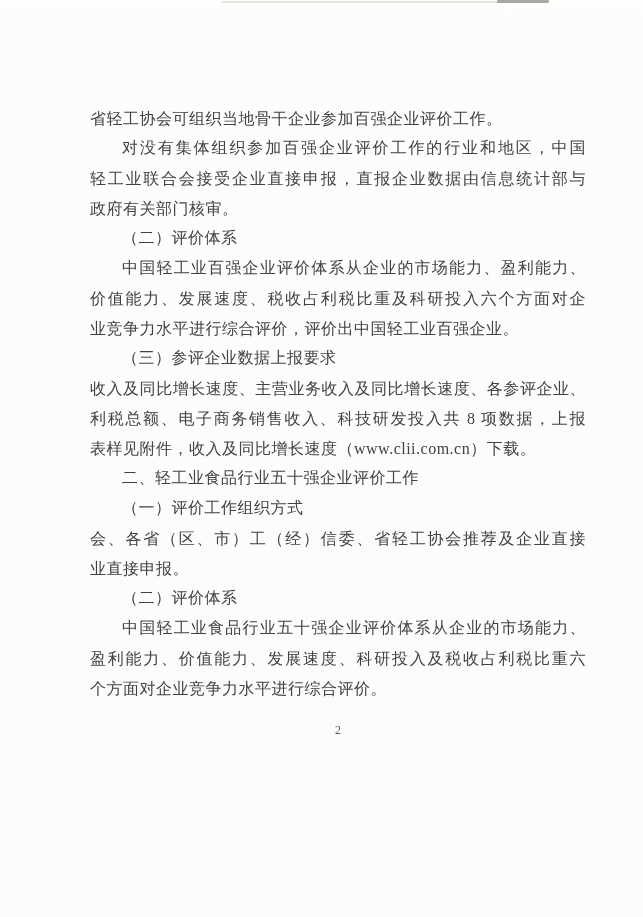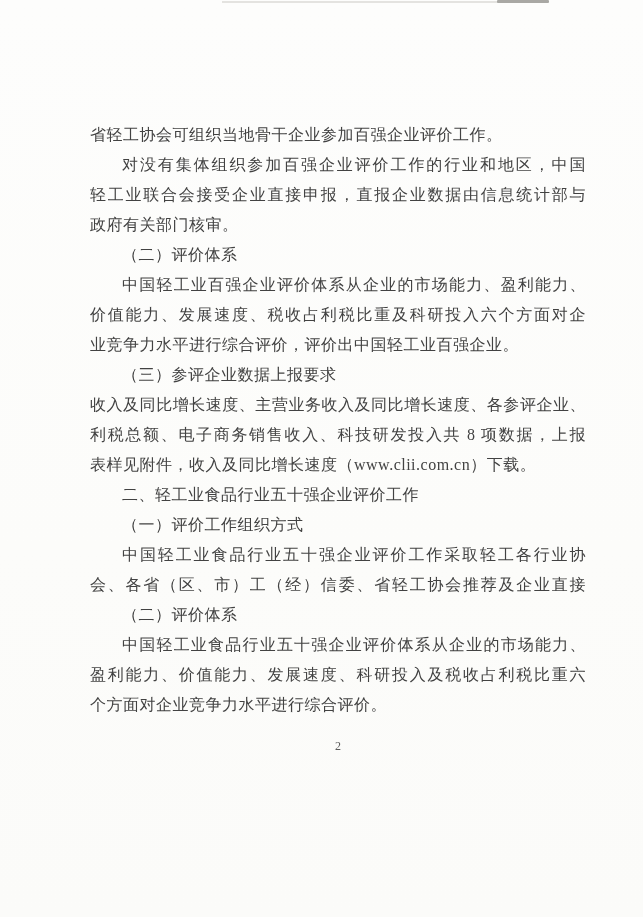--- a/index.html
+++ b/index.html
@@ -33,38 +33,39 @@
     top: 0;
     left: 497px;
     width: 52px;
     height: 3px;
     background: #a9a8a4;
     border-radius: 1px;
   }
   .content {
     position: absolute;
     left: 90px;
-    top: 120px;
+    top: 104px;
     width: 496px;
   }
   .line {
     font-size: 16px;
     line-height: 30px;
     height: 30px;
     color: #424242;
     letter-spacing: 0.5px;
     white-space: nowrap;
   }
   .line.fill {
     white-space: normal;
     text-align: justify;
     text-align-last: justify;
   }
   .line.indent {
     text-indent: 2em;
+    font-family: Liberation Mono, monospace;
   }
   .page-num {
     margin-top: 19px;
     text-align: center;
     font-size: 12px;
     line-height: 14px;
     color: #5a5a5a;
     letter-spacing: 0;
   }
 </style>
@@ -83,22 +84,22 @@
     <div class="line indent">（二）评价体系</div>
     <div class="line indent fill">中国轻工业百强企业评价体系从企业的市场能力、盈利能力、</div>
     <div class="line fill">价值能力、发展速度、税收占利税比重及科研投入六个方面对企</div>
     <div class="line">业竞争力水平进行综合评价，评价出中国轻工业百强企业。</div>
     <div class="line indent">（三）参评企业数据上报要求</div>
     <div class="line fill">收入及同比增长速度、主营业务收入及同比增长速度、各参评企业、</div>
     <div class="line fill">利税总额、电子商务销售收入、科技研发投入共 8 项数据，上报</div>
     <div class="line">表样见附件，收入及同比增长速度（www.clii.com.cn）下载。</div>
     <div class="line indent">二、轻工业食品行业五十强企业评价工作</div>
     <div class="line indent">（一）评价工作组织方式</div>
-    <div class="line indent fill">中国轻工业食品行业五十强企业评价工作采取轻工各行业协</div>
     <div class="line fill">会、各省（区、市）工（经）信委、省轻工协会推荐及企业直接</div>
+    <div class="line">业直接申报。</div>
     <div class="line indent">（二）评价体系</div>
     <div class="line indent fill">中国轻工业食品行业五十强企业评价体系从企业的市场能力、</div>
     <div class="line fill">盈利能力、价值能力、发展速度、科研投入及税收占利税比重六</div>
     <div class="line">个方面对企业竞争力水平进行综合评价。</div>
 
     <div class="page-num">2</div>
   </div>
 </div>
 
 </body></html>

